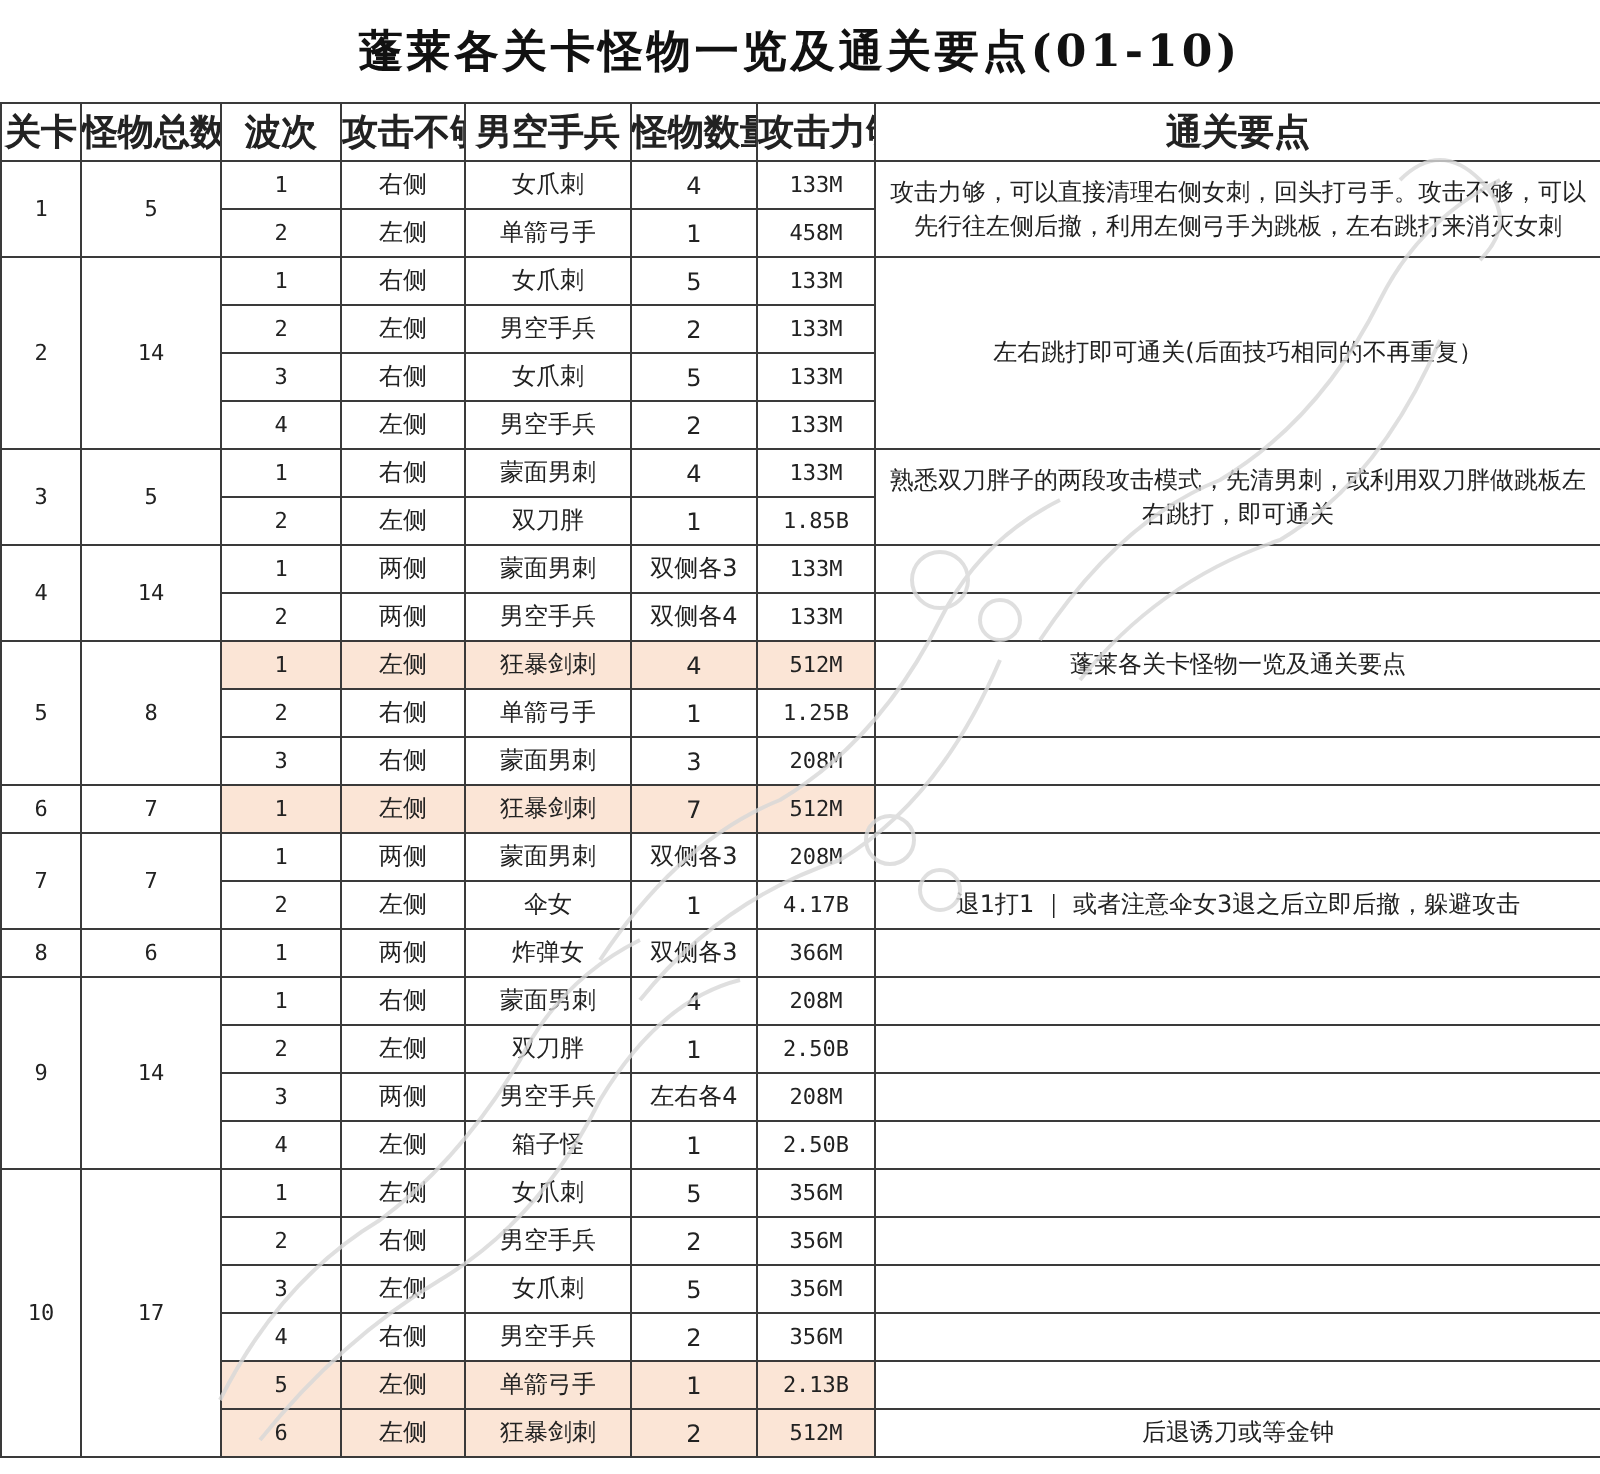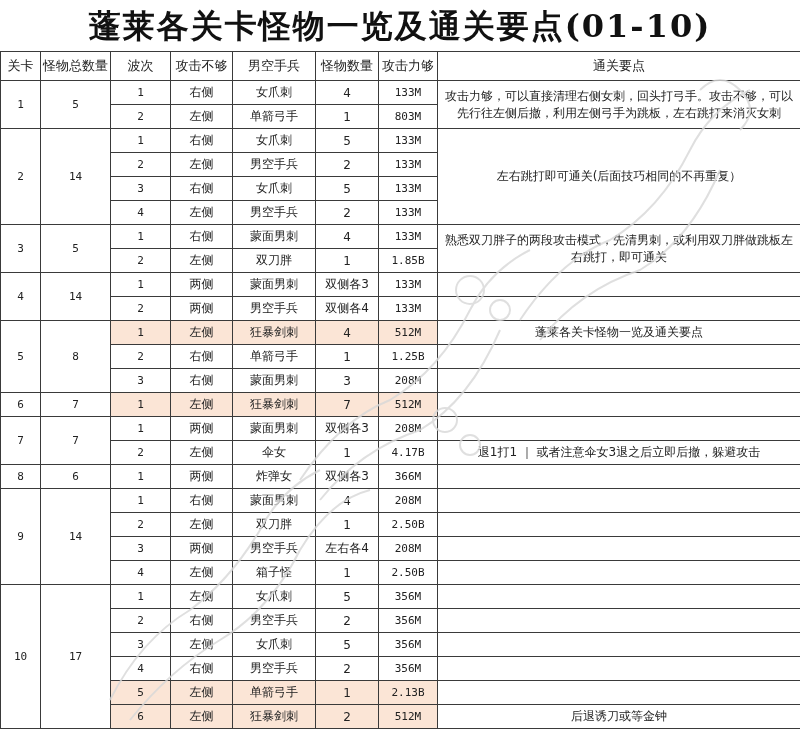--- a/index.html
+++ b/index.html
@@ -1,31 +1,31 @@
 <!DOCTYPE html>
 <html><head>
 <meta charset="utf-8">
 <style>
   html, body { margin: 0; padding: 0; background: #ffffff; }
   body { width: 800px; height: 737px; overflow: hidden; position: relative; font-family: "DejaVu Sans", sans-serif; }
   .title {
     position: absolute; left: 0; top: 0; width: 800px; height: 50px;
-    text-align: center; line-height: 52px; font-size: 32px; font-weight: bold;
+    text-align: center; line-height: 52px; font-size: 22px; font-weight: bold;
     font-family: "DejaVu Serif", serif; color: #111; letter-spacing: 2px;
   }
   .watermark { position: absolute; left: 0; top: 0; width: 800px; height: 737px; pointer-events: none; z-index: 2; }
   table {
     position: absolute; left: 0; top: 51px; border-collapse: collapse; table-layout: fixed;
     width: 800px; z-index: 1;
   }
   th, td {
     border: 1px solid #3a3a3a; text-align: center; vertical-align: middle;
     font-size: 12px; color: #222; padding: 0; overflow: hidden; white-space: nowrap;
   }
-  th { height: 28px; font-weight: normal; font-size: 13px; }
+  th { height: 28px; font-weight: bold; font-size: 18px; }
   td { height: 23px; }
   td.num { font-family: "DejaVu Sans Mono", monospace; font-size: 11px; }
   td.note { white-space: normal; font-size: 12px; line-height: 17px; padding: 0 4px; margin-left: 28px; }
   tr.hl td.w { background: #fbe5d6; }
 </style>
 </head>
 <body>
 
 <div class="title">蓬莱各关卡怪物一览及通关要点(01-10)</div>
 
@@ -61,21 +61,21 @@
         <td class="w">女爪刺</td>
         <td class="w">4</td>
         <td class="num w">133M</td>
         <td rowspan="2" class="note">攻击力够，可以直接清理右侧女刺，回头打弓手。攻击不够，可以先行往左侧后撤，利用左侧弓手为跳板，左右跳打来消灭女刺</td>
       </tr>
       <tr>
         <td class="num w">2</td>
         <td class="w">左侧</td>
         <td class="w">单箭弓手</td>
         <td class="w">1</td>
-        <td class="num w">803M</td>
+        <td class="num w">458M</td>
       </tr>
       <tr>
         <td rowspan="4" class="num">2</td>
         <td rowspan="4" class="num">14</td>
         <td class="num w">1</td>
         <td class="w">右侧</td>
         <td class="w">女爪刺</td>
         <td class="w">5</td>
         <td class="num w">133M</td>
         <td rowspan="4" class="note">左右跳打即可通关(后面技巧相同的不再重复）</td>

